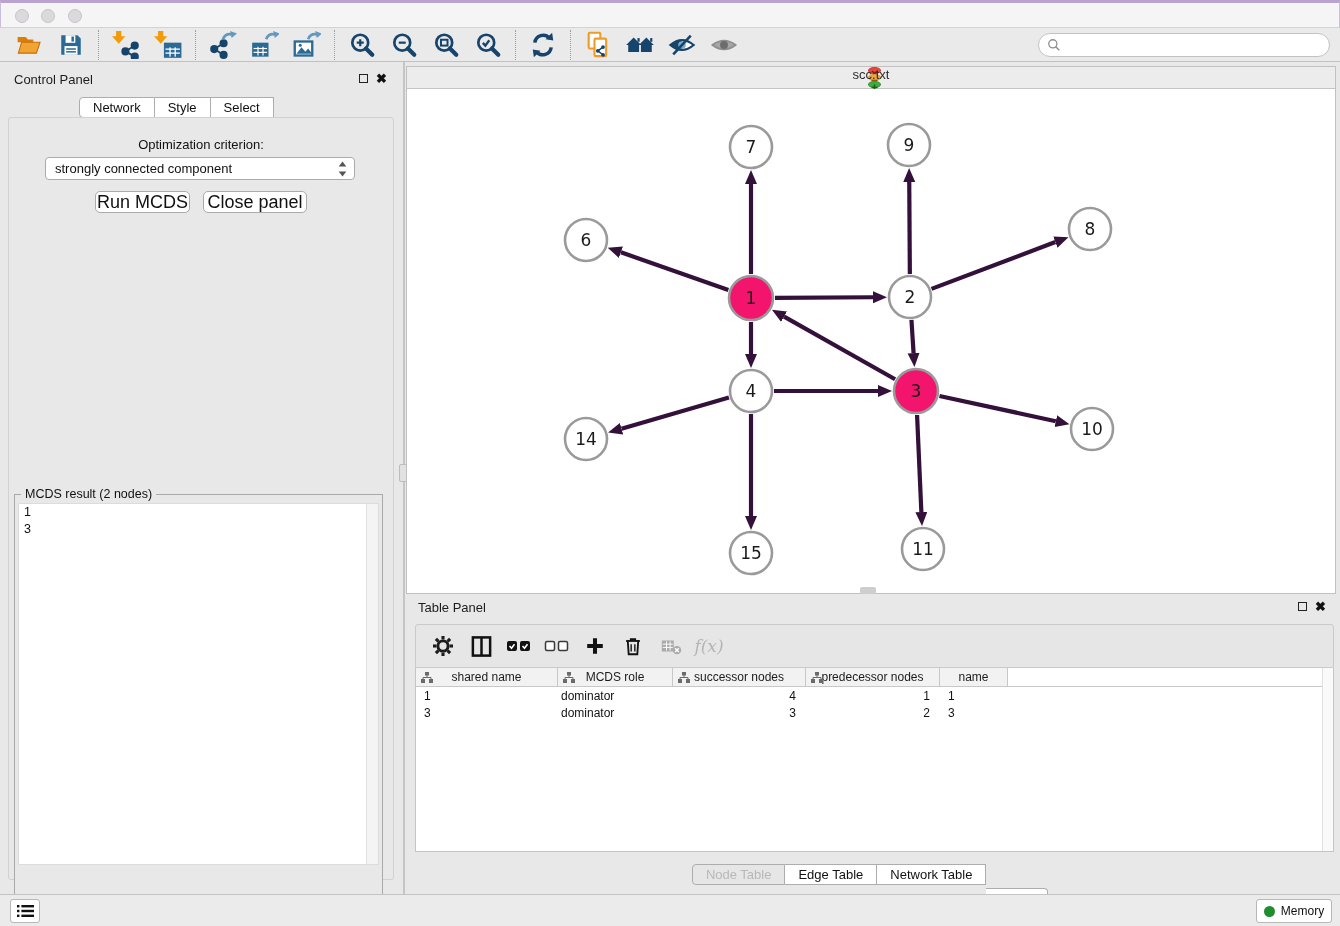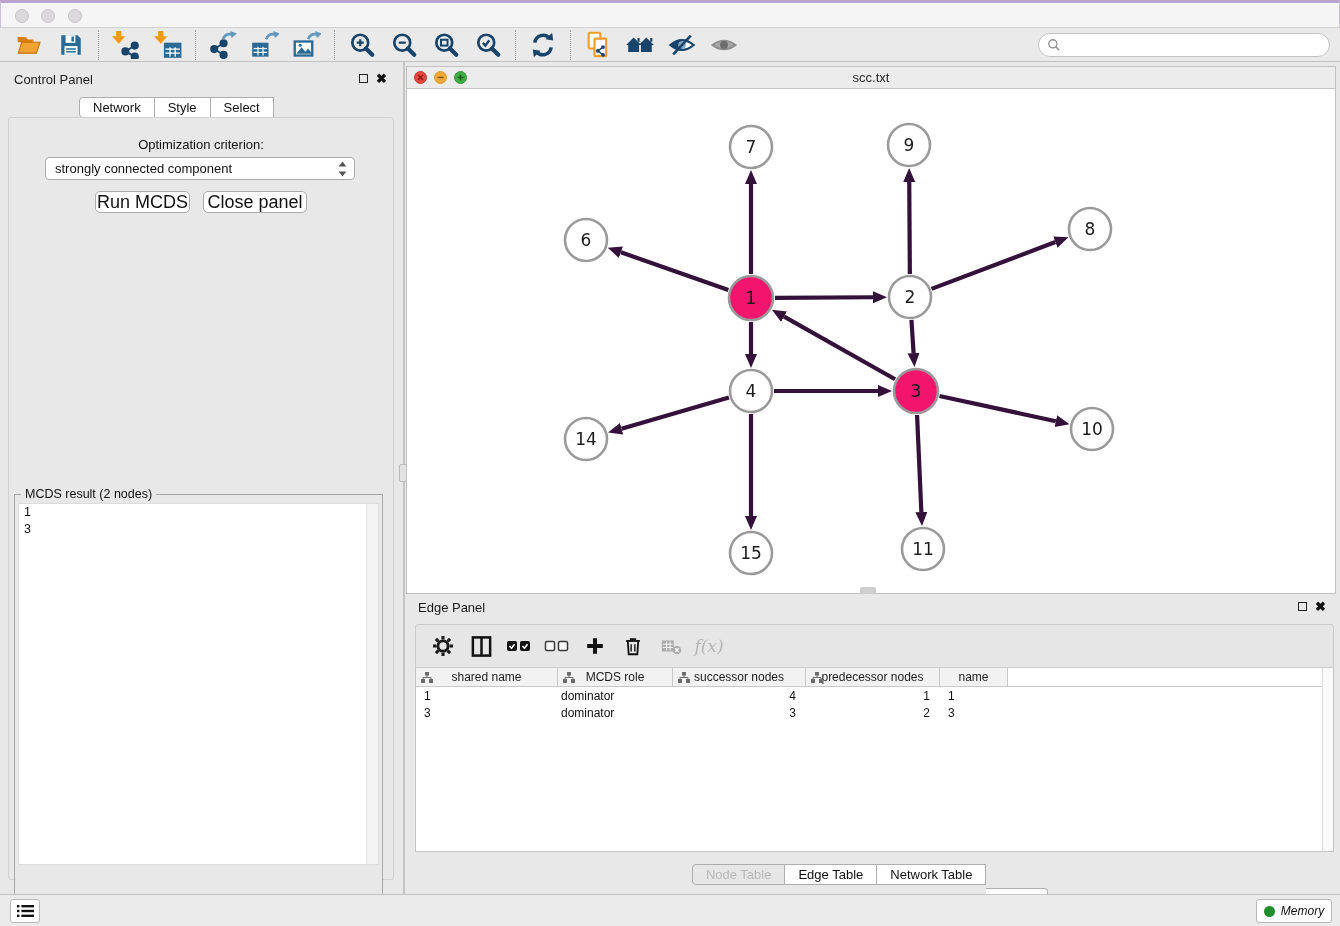--- a/index.html
+++ b/index.html
@@ -47,21 +47,21 @@
   .fs-scroll { position:absolute; right:0; top:0; width:12px; height:100%; background:#F4F4F4; border-left:1px solid #E0E0E0; }
   .fs-line { font-size:12.5px; color:#111; padding-left:5px; line-height:17px; }
 
   
   .vdivider { left:403px; top:62px; width:2px; height:832px; background:#C6C5C6; }
   .vgrip { left:399px; top:464px; width:9px; height:18px; background:#E3E2E3; border:1px solid #BDBCBD; border-radius:2px; }
 
   
   .netwin { left:406px; top:66px; width:930px; height:528px; background:#fff; border:1px solid #C2C1C2; }
   .net-titlebar { position:absolute; left:0; top:0; width:100%; height:22px; background:#EDECED; border-bottom:1px solid #C5C4C5;
-                  display:flex; align-items:center; }
+                  display:flex; align-items:center;flex-direction:column; }
   .tl { width:13px; height:13px; border-radius:50%; margin-left:7px; position:relative; }
   .net-title { position:absolute; width:100%; text-align:center; font-size:13px; color:#2b2b2b; }
   .net-canvas { position:absolute; left:0; top:22px; width:928px; height:504px; background:#fff; }
   .hgrip { left:860px; top:587px; width:16px; height:7px; background:#CFCECF; border-radius:2px; }
 
   
   .tp-title { left:418px; top:600px; font-size:13px; color:#1c1c1c; }
   .tp-toolbar { left:415px; top:624px; width:919px; height:44px; background:#E7E6E7; border:1px solid #CBCACB; border-radius:3px 3px 0 0;
                 display:flex; align-items:center; padding-left:8px; }
   .tpi { width:28px; height:28px; margin:8px 5px; display:flex; align-items:center; justify-content:center; }
@@ -347,21 +347,21 @@
         <text x="685" y="340" dy="0.36em" text-anchor="middle" font-size="17" font-family="DejaVu Sans, sans-serif" fill="#1A1A1A">10</text>
         <circle cx="344" cy="464" r="21" fill="#FFFFFF" stroke="#9B9A9B" stroke-width="2.6"></circle>
         <text x="344" y="464" dy="0.36em" text-anchor="middle" font-size="17" font-family="DejaVu Sans, sans-serif" fill="#1A1A1A">15</text>
         <circle cx="516" cy="460" r="21" fill="#FFFFFF" stroke="#9B9A9B" stroke-width="2.6"></circle>
         <text x="516" y="460" dy="0.36em" text-anchor="middle" font-size="17" font-family="DejaVu Sans, sans-serif" fill="#1A1A1A">11</text>
       </svg>
   </div>
 </div>
 <div class="abs hgrip"></div>
 
-<div class="abs tp-title">Edge Panel</div>
+<div class="abs tp-title">Table Panel</div>
 <div class="abs panel-ctl" style="left:1298px;top:602px;">
   <span class="float-ico"></span>
   <span class="close-x">✖</span>
 </div>
 
 <div class="abs tp-toolbar">
   <div class="tpi">
     <svg width="24" height="24" viewBox="0 0 24 24">
         <g stroke="#1c1c1c" stroke-width="3.1">
           <line x1="18.5" y1="12" x2="22" y2="12"></line>
@@ -505,17 +505,17 @@
         <g fill="#111">
           <rect x="0" y="1" width="2.4" height="2.4"></rect>
           <rect x="4.4" y="1" width="12.6" height="2.4"></rect>
           <rect x="0" y="5.8" width="2.4" height="2.4"></rect>
           <rect x="4.4" y="5.8" width="12.6" height="2.4"></rect>
           <rect x="0" y="10.6" width="2.4" height="2.4"></rect>
           <rect x="4.4" y="10.6" width="12.6" height="2.4"></rect>
         </g>
       </svg>
   </div>
-  <div class="sq-btn abs" style="right:8px;top:4px;width:76px;height:24px;font-style:italic;">
+  <div class="sq-btn abs" style="right:8px;top:4px;width:76px;height:24px;">
     <span class="mem-dot"></span>
     <span class="mem-label">Memory</span>
   </div>
 </div>
 
 </body></html>

